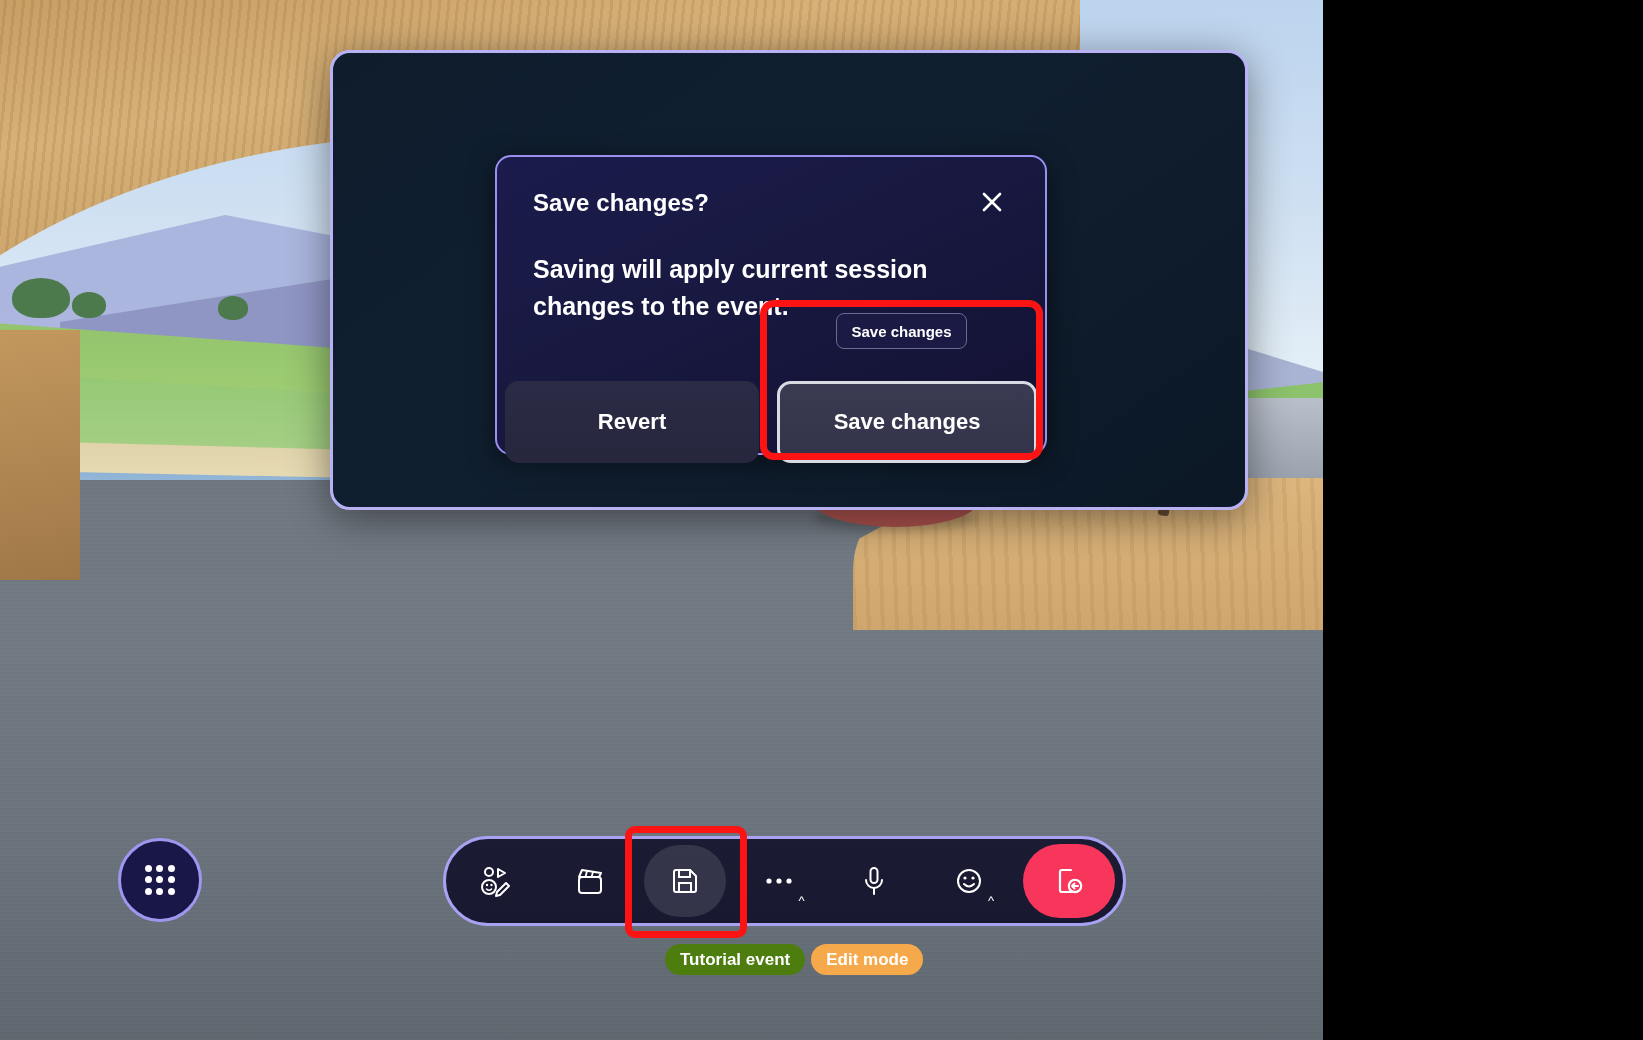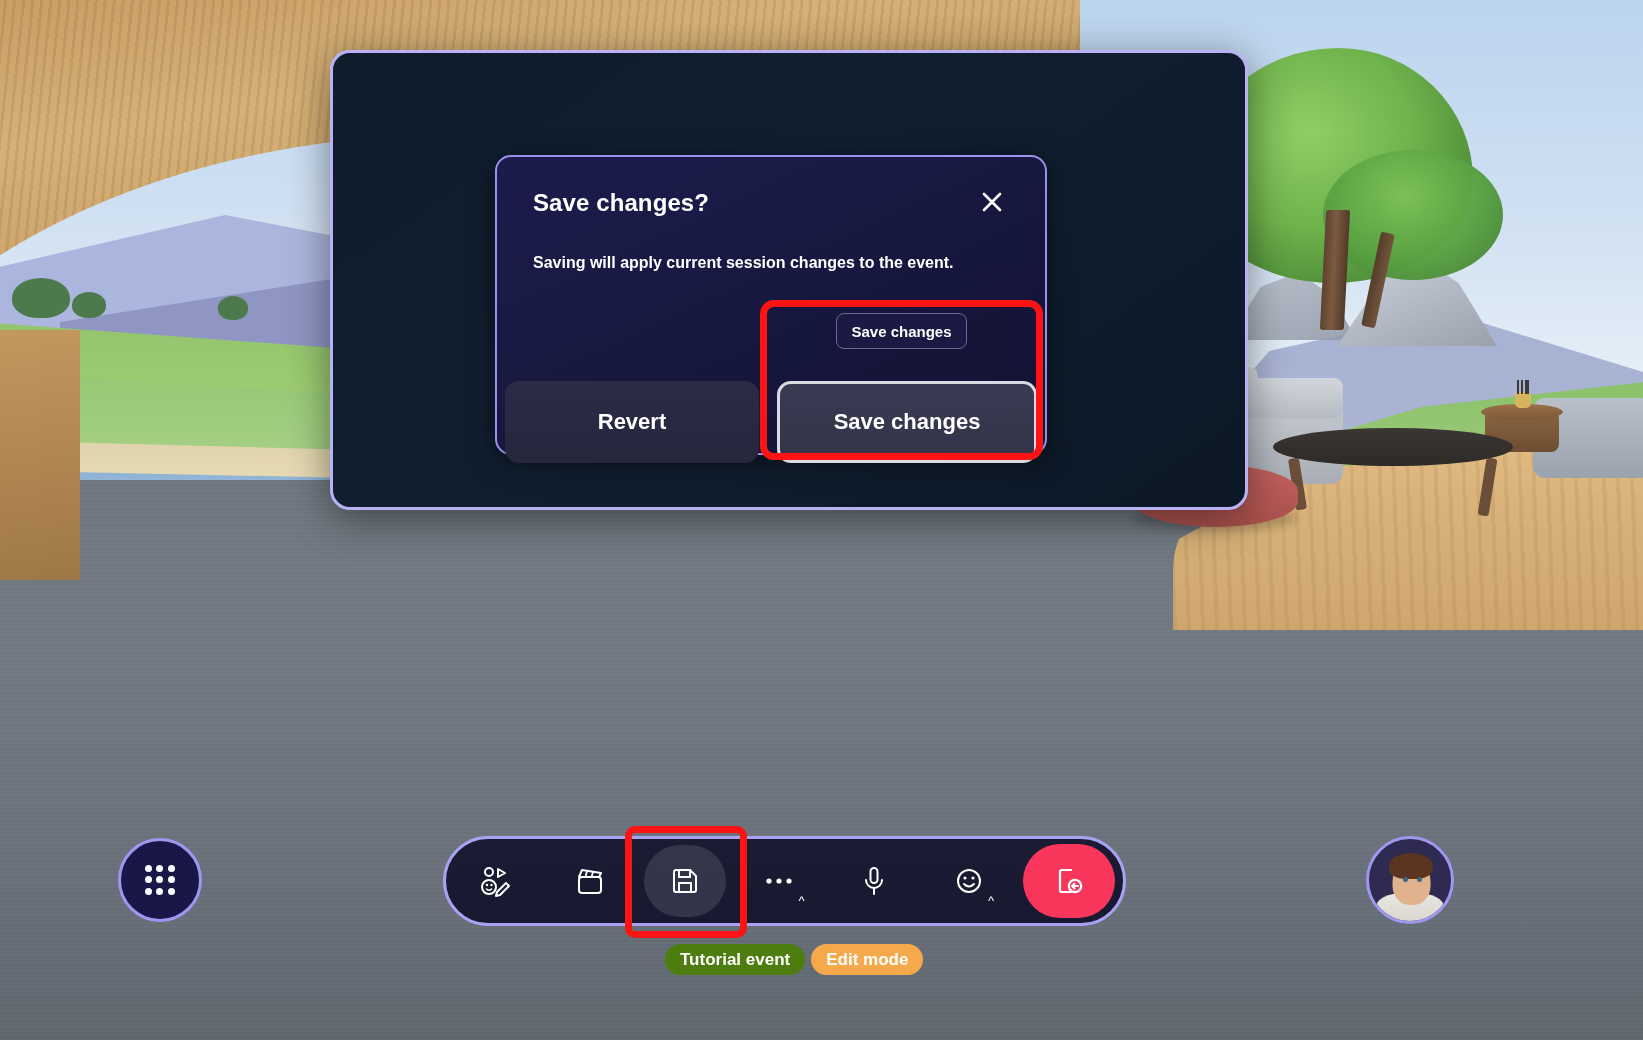--- a/index.html
+++ b/index.html
@@ -1,19 +1,19 @@
 <!DOCTYPE html>
 <html><head>
 <meta charset="utf-8">
 <style>
   * { margin:0; padding:0; box-sizing:border-box; }
   html,body{ width:1643px; height:1040px; overflow:hidden; background:#000; }
   body{ font-family:"Liberation Sans", sans-serif; }
 
-  .stage{ position:relative; width:1643px; height:1040px; overflow:hidden; }
+  .stage{ position:relative; width:1323px; height:1040px; overflow:hidden; }
 
   
   .env{ position:absolute; inset:0; background:#6d7781; overflow:hidden; }
 
   
   .sky{ position:absolute; left:0; top:0; width:100%; height:520px;
         background:linear-gradient(180deg,#bcd4ee 0%,#cfe0f2 40%,#e6f0f7 75%,#eef5f8 100%); }
   
   .mtn-a{ position:absolute; left:-40px; top:215px; width:780px; height:160px;
           background:#a9b3dc; clip-path:polygon(0% 100%,0% 38%,34% 0%,100% 62%,100% 100%); opacity:.95;}
@@ -122,21 +122,21 @@
     background:linear-gradient(155deg,#1b1b4d 0%,#191a43 35%,#15153a 70%,#131233 100%);
     border:2px solid #9b8ff0; border-radius:16px;
     box-shadow:0 6px 26px rgba(0,0,0,.5);
     padding:32px 36px 0 36px;
   }
   .dlg-head{ display:flex; align-items:flex-start; justify-content:space-between; }
   .dlg-title{ color:#fff; font-size:24px; font-weight:bold; letter-spacing:.1px; }
   .close-btn{ width:34px; height:34px; display:flex; align-items:center; justify-content:center;
       background:transparent; border:none; cursor:pointer; margin-top:-4px;}
   .close-btn svg{ display:block; }
-  .dlg-body{ color:#fff; font-size:16px; font-weight:bold; line-height:1.48; margin-top:32px;
+  .dlg-body{ color:#fff; font-size:25px; font-weight:bold; line-height:1.48; margin-top:32px;
       max-width:478px; }
 
   .dlg-actions{ position:absolute; left:8px; right:8px; bottom:-10px;
       display:flex; gap:18px; padding:0 0px; }
   .btn{
       flex:1; height:82px; border-radius:14px; border:none; cursor:pointer;
       display:flex; align-items:center; justify-content:center;
       color:#fff; font-size:22px; font-weight:bold;
       font-family:"Liberation Sans", sans-serif;
       background:linear-gradient(180deg,#2b2b46,#26263d);

